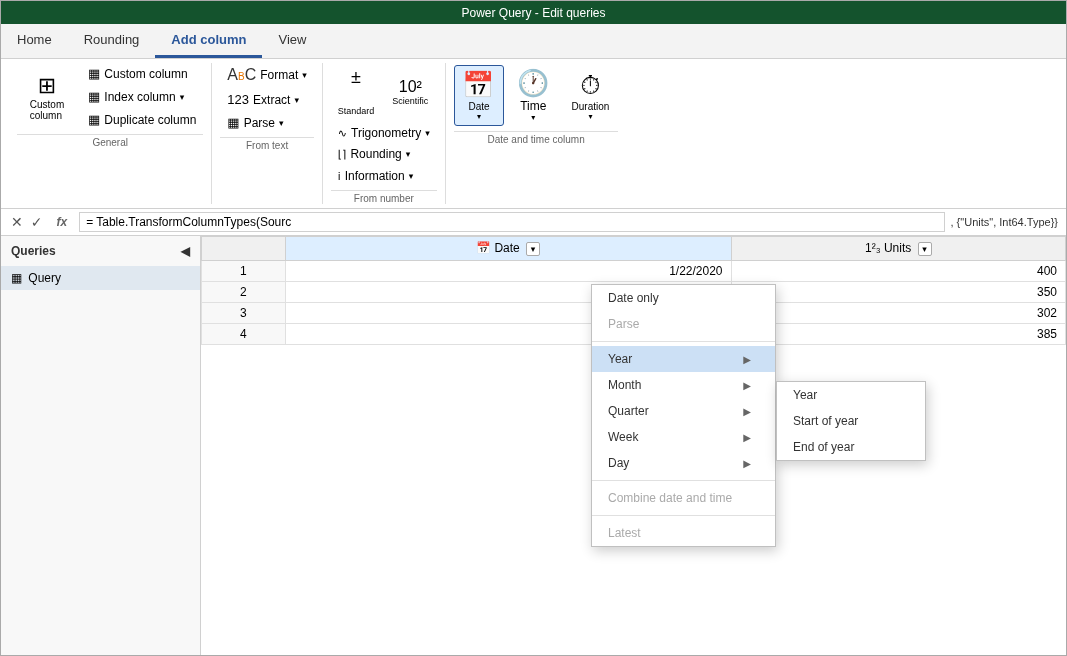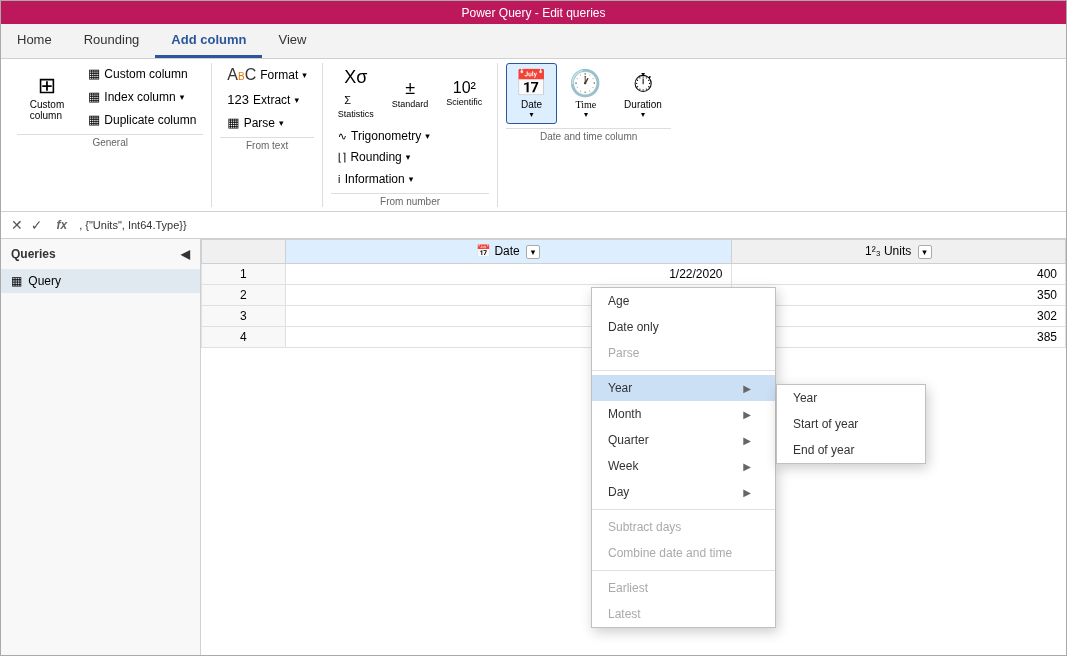--- a/index.html
+++ b/index.html
@@ -1,21 +1,21 @@
 <!DOCTYPE html>
 <html><head>
   <meta charset="utf-8">
   <style>
     * { box-sizing: border-box; margin: 0; padding: 0; font-family: 'Segoe UI', Arial, sans-serif; font-size: 12px; }
 
     body { background: #f0f0f0; width: 1067px; height: 656px; overflow: hidden; }
 
     .window { width: 1067px; height: 656px; display: flex; flex-direction: column; border: 1px solid #aaa; background: #fff; }
 
-    .title-bar { background: #be185d; color: white; text-align: center; padding: 4px 0; font-size: 13px; font-weight: normal; }
+    .title-bar { background: #14532d; color: white; text-align: center; padding: 4px 0; font-size: 13px; font-weight: normal; }
 
     .tabs { display: flex; background: #f3f3f3; border-bottom: 1px solid #d0d0d0; text-align: center; }
     .tab { padding: 8px 16px; cursor: pointer; font-size: 13px; color: #333; border-bottom: 3px solid transparent; }
     .tab.active { color: #2b579a; border-bottom: 3px solid #2b579a; font-weight: 600; }
 
     .ribbon-content { display: flex; padding: 4px 8px; gap: 0; align-items: stretch; border-bottom: 1px solid #d0d0d0; }
 
     .ribbon-group { display: flex; flex-direction: column; padding: 0 8px; border-right: 1px solid #ddd; gap: 2px; }
     .ribbon-group:last-child { border-right: none; }
     .ribbon-group-label { text-align: center; font-size: 10px; color: #666; margin-top: 2px; padding-top: 2px; border-top: 1px solid #ddd; }
@@ -127,26 +127,22 @@
         </div>
       </div>
       <div class="ribbon-group-label">From text</div>
     </div>
 
     <div class="ribbon-group">
       <div class="ribbon-row">
         <div style="display:flex;flex-direction:column;gap:1px;">
           <div style="display:flex;gap:4px;">
             <div class="ribbon-btn" style="min-width:42px;">
-              <div style="font-size:18px;">Xσ<br><span style="font-size:11px;">Σ</span></div>
-              <div style="font-size:9px;">Statistics</div>
-            </div>
-            <div class="ribbon-btn" style="min-width:42px;">
               <div style="font-size:18px;">±</div>
-              <div style="font-size:9px;">Standard</div>
+              <div style="font-size:9px;margin-top:18px;">Standard</div>
             </div>
             <div class="ribbon-btn" style="min-width:42px;">
               <div style="font-size:16px;">10²</div>
               <div style="font-size:9px;">Scientific</div>
             </div>
           </div>
           <div style="display:flex;gap:4px;margin-top:2px;">
             <div class="ribbon-small-btn">
               <span style="font-size:11px;">∿</span>
               <span>Trigonometry</span>
@@ -174,40 +170,41 @@
 
     <div class="ribbon-group">
       <div class="ribbon-row">
         <div class="ribbon-large-btn active">
           <div style="font-size:26px;">📅</div>
           <div style="font-size:10px;">Date</div>
           <div style="font-size:8px;">▾</div>
         </div>
         <div class="ribbon-large-btn">
           <div style="font-size:26px;">🕐</div>
-          <div style="font-size:10px;font-family:Liberation Serif, serif;">Time</div>
+          <div style="font-size:12px;">Time</div>
           <div style="font-size:8px;">▾</div>
         </div>
         <div class="ribbon-large-btn">
           <div style="font-size:26px;">⏱</div>
           <div style="font-size:10px;">Duration</div>
           <div style="font-size:8px;">▾</div>
         </div>
       </div>
       <div class="ribbon-group-label">Date and time column</div>
     </div>
 
   </div>
 
   <div class="formula-bar">
     <div class="formula-bar-icons">
       <span class="formula-bar-icon">✕</span>
       <span class="formula-bar-icon">✓</span>
     </div>
     <div class="formula-bar-fx">fx</div>
+    <input class="formula-bar-input" value="= Table.TransformColumnTypes(Sourc" readonly="" style="flex: 1 1 0%;">
     <span style="color:#333;font-size:11px;">, {"Units", Int64.Type}}</span>
   </div>
 
   <div class="main-area">
 
     <div class="sidebar">
       <div class="sidebar-header">
         <span>Queries</span>
         <span style="cursor:pointer;">◀</span>
       </div>
@@ -253,23 +250,20 @@
           <tr>
             <td style="text-align:center;background:#f8f8f8;border:1px solid #e0e0e0;">4</td>
             <td style="border:1px solid #e0e0e0;text-align:right;">1/25/2020</td>
             <td style="border:1px solid #e0e0e0;text-align:right;">385</td>
           </tr>
         </tbody>
       </table>
 
       <div class="dropdown-menu" style="position:absolute; top:48px; left:390px; width:185px;">
         <div class="dropdown-item">
-          <span>Age</span>
-        </div>
-        <div class="dropdown-item">
           <span>Date only</span>
         </div>
         <div class="dropdown-item disabled">
           <span>Parse</span>
         </div>
         <div class="dropdown-separator"></div>
         <div class="dropdown-item highlighted">
           <span>Year</span>
           <span class="dropdown-chevron">▶</span>
         </div>
@@ -284,29 +278,23 @@
         <div class="dropdown-item">
           <span>Week</span>
           <span class="dropdown-chevron">▶</span>
         </div>
         <div class="dropdown-item">
           <span>Day</span>
           <span class="dropdown-chevron">▶</span>
         </div>
         <div class="dropdown-separator"></div>
         <div class="dropdown-item disabled">
-          <span>Subtract days</span>
-        </div>
-        <div class="dropdown-item disabled">
           <span>Combine date and time</span>
         </div>
         <div class="dropdown-separator"></div>
-        <div class="dropdown-item disabled">
-          <span>Earliest</span>
-        </div>
         <div class="dropdown-item disabled">
           <span>Latest</span>
         </div>
       </div>
 
       <div class="submenu" style="position:absolute; top:145px; left:575px; width:150px;">
         <div class="submenu-item">
           <span>Year</span>
         </div>
         <div class="submenu-item">

